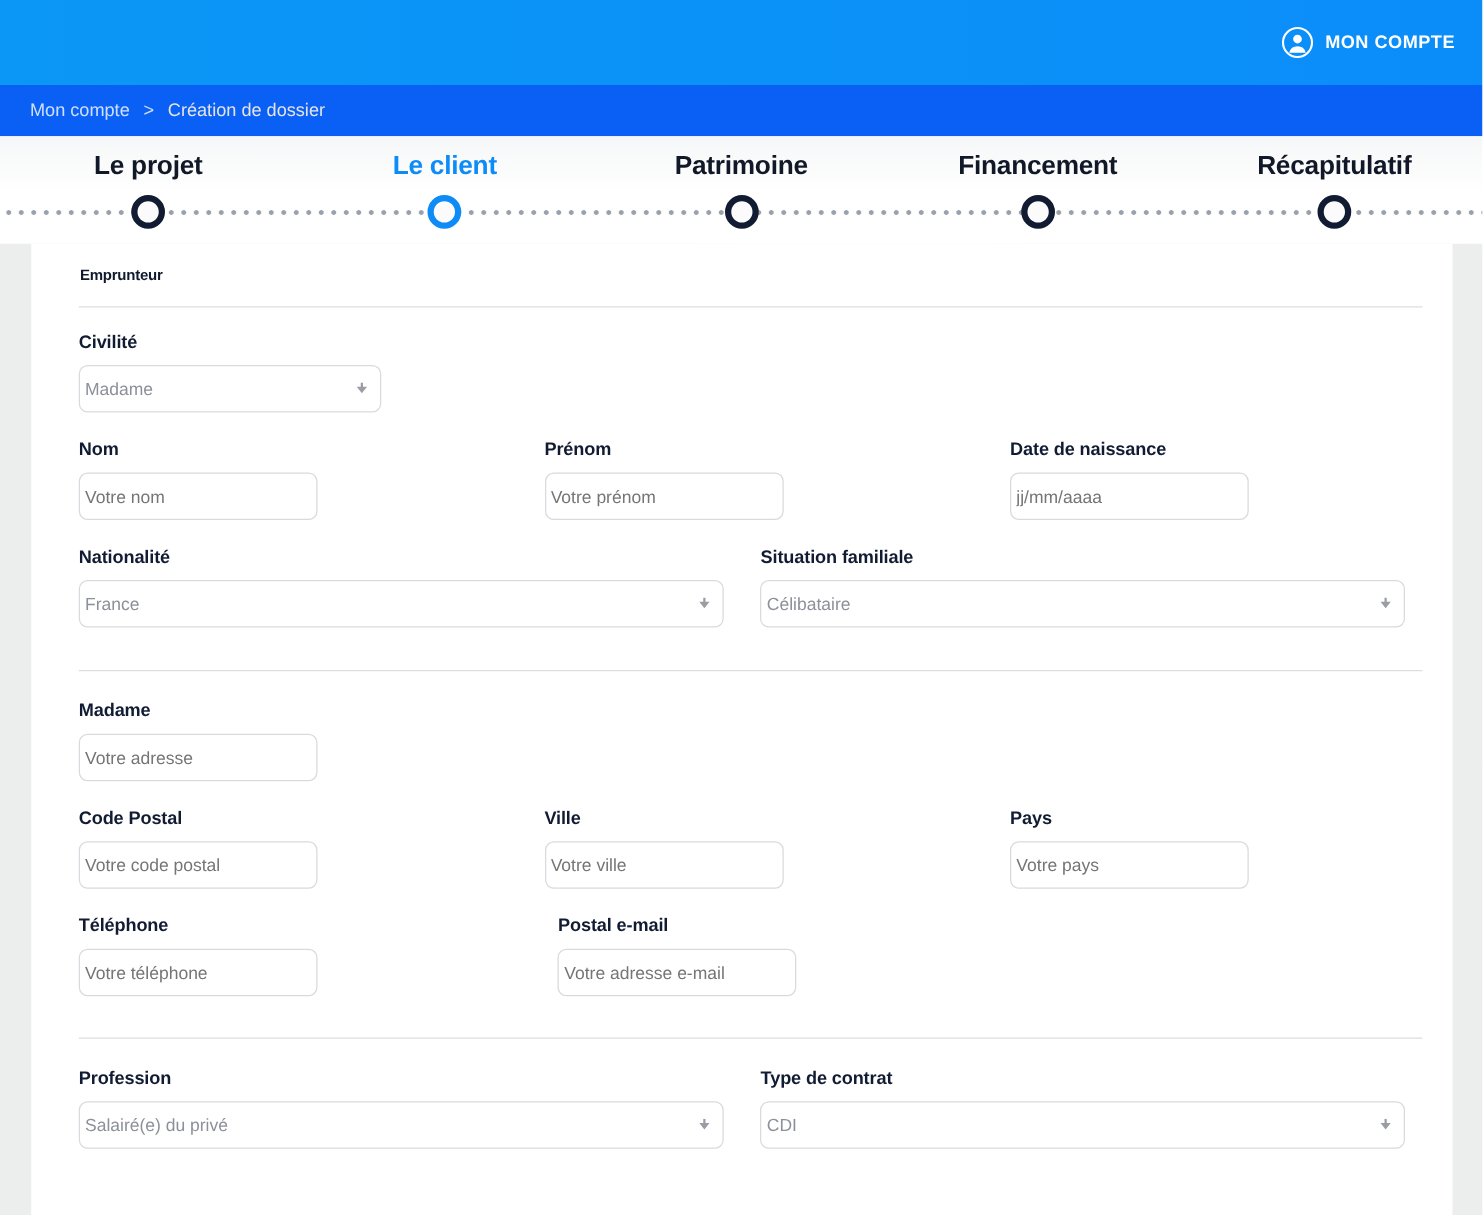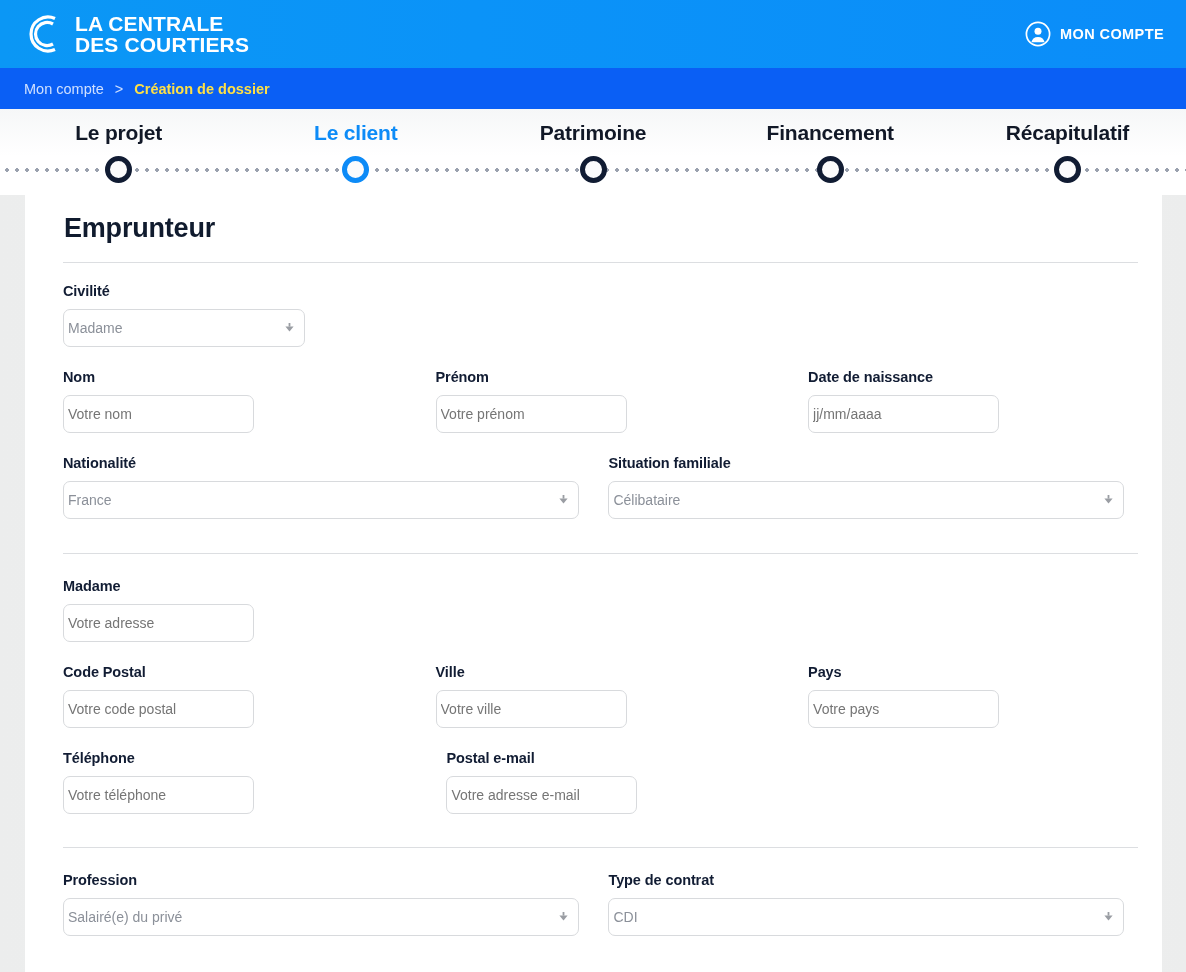--- a/index.html
+++ b/index.html
@@ -47,21 +47,21 @@
     height: 41px;
     background: #0a5ff5;
     display: flex;
     align-items: center;
     gap: 11px;
     padding: 0 24px;
     font-size: 14.5px;
   }
   .breadcrumb .crumb-link { color: #cfe0ff; font-weight: 400; }
   .breadcrumb .crumb-sep  { color: #cfe0ff; font-weight: 400; }
-  .breadcrumb .crumb-cur  { color: #fde047; font-weight: 700; }
+  .breadcrumb .crumb-cur  { color: #e5e5e5; font-weight: 400; }
 
   
   .stepper {
     position: relative;
     height: 86px;
     background: linear-gradient(180deg, #f6f7f8 0%, #ffffff 55%, #ffffff 100%);
     text-decoration: underline;
   }
   .step-labels {
     position: absolute;
@@ -106,21 +106,21 @@
     background: linear-gradient(90deg, #eceded 0%, #f1f2f2 60%, #eceded 100%);
   }
   .card {
     position: absolute;
     left: 25px; right: 24px; top: 0; bottom: 0;
     background: #ffffff;
   }
   .card-inner { padding: 18px 38px 0 38px; }
 
   .section-title {
-    font-size: 27px;
+    font-size: 12px;
     font-weight: 700;
     color: #101b2e;
     letter-spacing: -.2px;
     margin: 0 0 18px 1px;
   }
   .rule {
     height: 1px;
     background: #dcdee1;
     margin: 0 0 0 0;
     width: 1075px;
@@ -164,29 +164,20 @@
   .w-half  { width: 517px; }
   .gap-half { width: 30px; }
   .w-full  { width: 1061px; }
   .w-tel   { width: 335px; }
   .w-mail  { width: 698px; }
 </style>
 </head>
 <body>
 
 <div class="topbar">
-  <div class="brand">
-    <span class="brand-mark">
-      <svg viewBox="0 0 42 44" width="42" height="44" aria-hidden="true">
-        <path d="M31 6.5 A17 17 0 1 0 31 37.5" fill="none" stroke="#ffffff" stroke-width="3.2"></path>
-        <path d="M29 12 A11.6 11.6 0 1 0 29 32" fill="none" stroke="#ffffff" stroke-width="3.2"></path>
-      </svg>
-    </span>
-    <span class="brand-text"><span>LA CENTRALE</span><br><span>DES COURTIERS</span></span>
-  </div>
 
   <div class="account">
     <span>
       <svg viewBox="0 0 26 26" width="26" height="26" aria-hidden="true">
         <circle cx="13" cy="13" r="11.6" fill="none" stroke="#ffffff" stroke-width="1.7"></circle>
         <circle cx="13" cy="10.2" r="3.5" fill="#ffffff"></circle>
         <path d="M6.4 21.2 a6.8 6.8 0 0 1 13.2 0" fill="#ffffff"></path>
       </svg>
     </span>
     <span>MON COMPTE</span>

